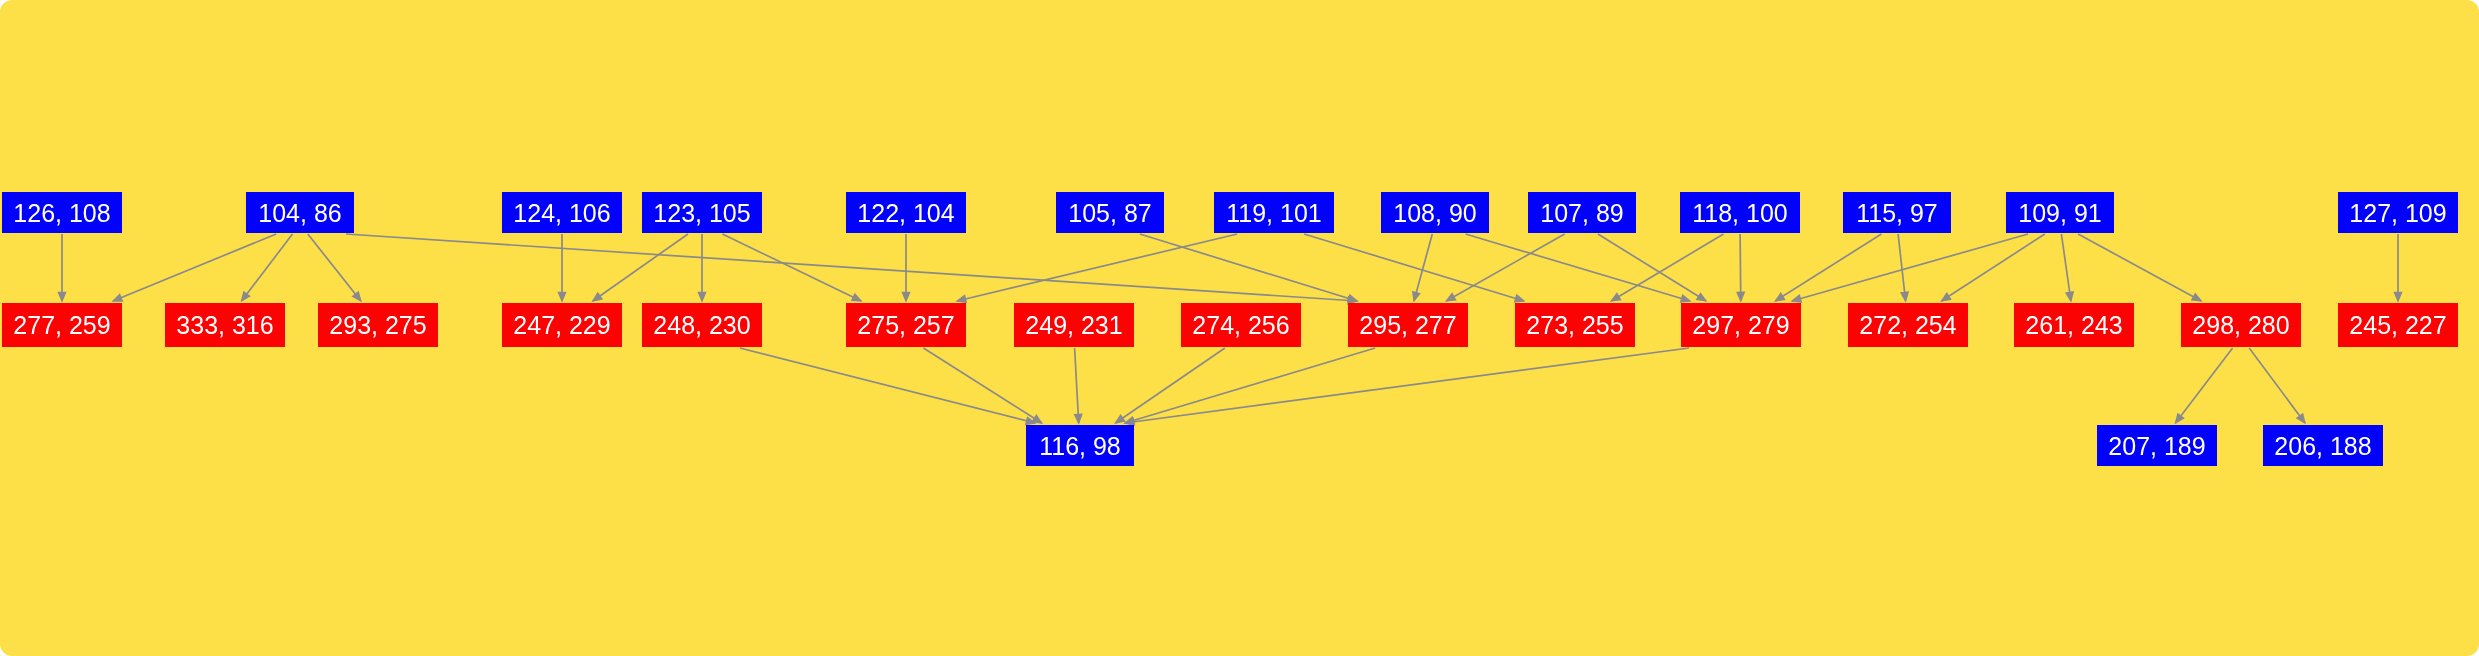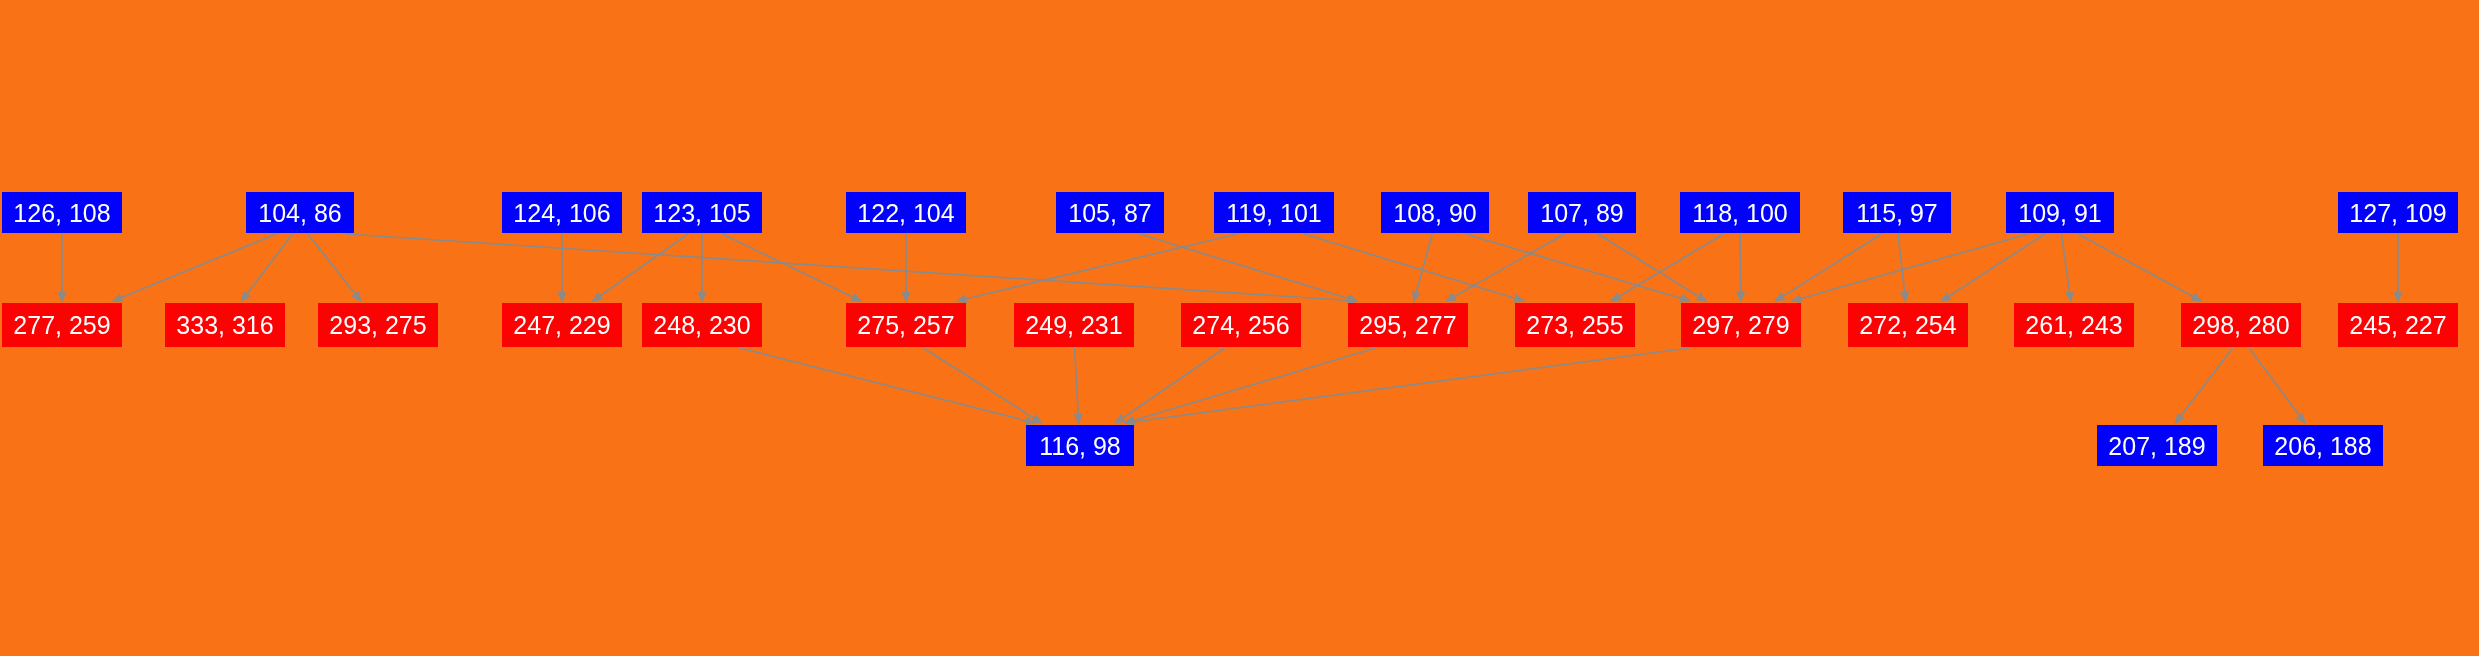--- a/index.html
+++ b/index.html
@@ -1,22 +1,23 @@
 <!DOCTYPE html>
 <html><head>
 <meta charset="utf-8">
 <style>
   html, body { margin: 0; padding: 0; background: #ffffff; }
   .canvas {
     position: relative;
     width: 2479px;
     height: 656px;
-    background: #f97316;
+    background: #fde047;
     overflow: hidden;
     font-family: "Liberation Sans", sans-serif;
+    border-radius: 12px;
   }
   svg text {
     font-family: "Liberation Sans", sans-serif;
     font-size: 25px;
   }
 </style>
 </head>
 <body>
 
 <div class="canvas">

